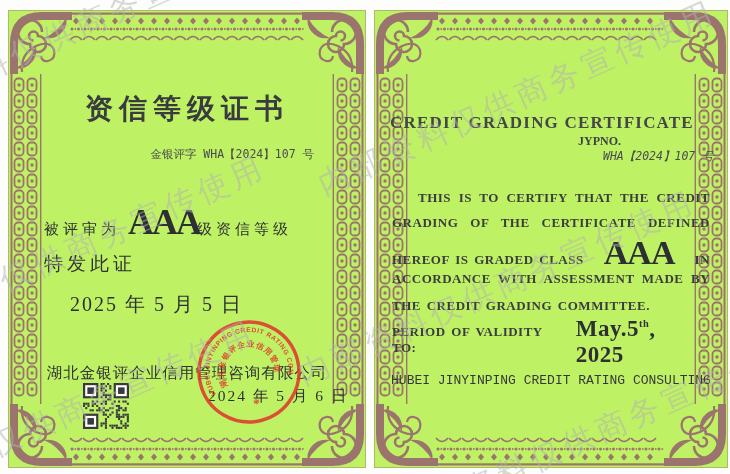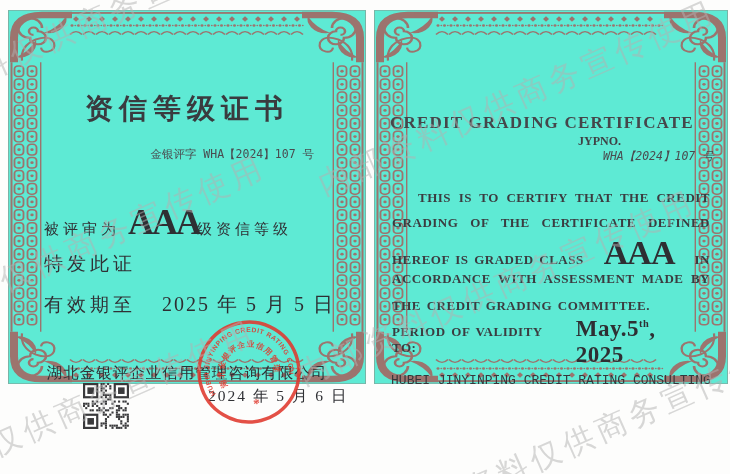--- a/index.html
+++ b/index.html
@@ -1,18 +1,18 @@
 <!DOCTYPE html>
 <html style="--border: #9c746e; --ink: #35363a; --seal: #e0392e; --wm: #b2b2b2;"><head>
 <meta charset="utf-8">
 <style>
   html,body{margin:0;padding:0;background:#fff;}
   .stage{position:relative;width:730px;height:474px;background:#fdfdfc;overflow:hidden;
          font-family:"Liberation Serif","DejaVu Serif",serif;color:var(--ink,#35363a);}
-  .page{position:absolute;top:10px;height:374px;background:#5eead4;}
+  .page{position:absolute;top:10px;height:458px;background:#bef264;}
   .page.left{left:8px;width:358px;}
   .page.right{left:374px;width:354px;}
   svg.frame{position:absolute;left:0;top:0;width:100%;height:100%;overflow:visible;}
   .bd-stroke{stroke:var(--border);fill:none;}
   .bd-fill{fill:var(--border);stroke:none;}
   .bd-stroke-light{stroke:var(--border);stroke-opacity:.45;fill:none;}
 
   
   .cn-title{position:absolute;top:80px;left:0;width:100%;margin:0;text-align:center;
             font-size:28px;font-weight:bold;letter-spacing:6px;color:#3a3b3f;}
@@ -353,21 +353,20 @@
 
     <div class="cn-rating-row">
       <span class="t">被评审为</span>
       <span class="cn-aaa">AAA</span>
       <span class="t">级资信等级</span>
     </div>
 
     <div class="cn-issue">特发此证</div>
 
     <div class="cn-valid-row">
-      <span class="t">有效期至</span>
       <span class="cn-date">2025 年 5 月 5 日</span>
     </div>
 
     <div class="cn-issuer">湖北金银评企业信用管理咨询有限公司</div>
     <div class="cn-issue-date">2024 年 5 月 6 日</div>
 
     <div class="qr"><svg viewBox="0 0 46.2 46.2" width="46" height="46">
           <rect x="0" y="0" width="15.400000000000002" height="15.400000000000002" fill="#3a3a3c"></rect>
           <rect x="2.2" y="2.2" width="11" height="11" fill="#fff"></rect>
           <rect x="4.4" y="4.4" width="6.6000000000000005" height="6.6000000000000005" fill="#3a3a3c"></rect>

